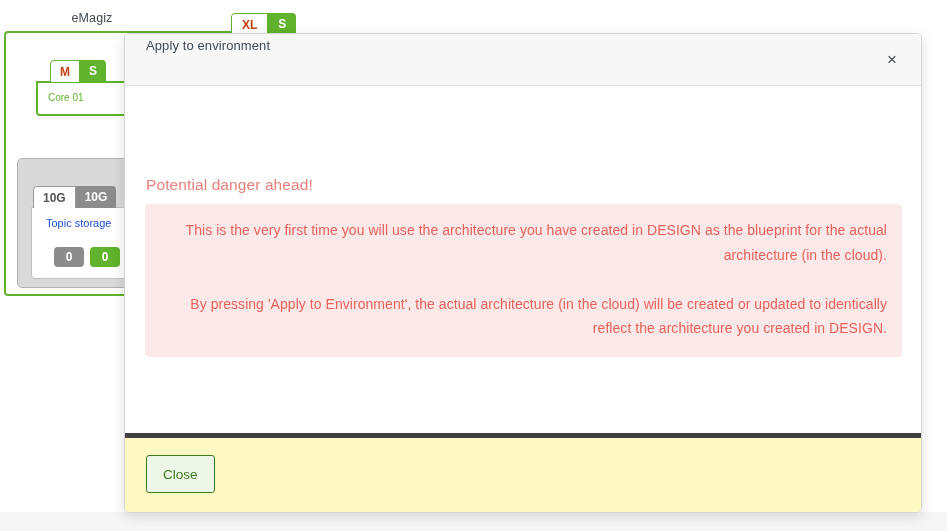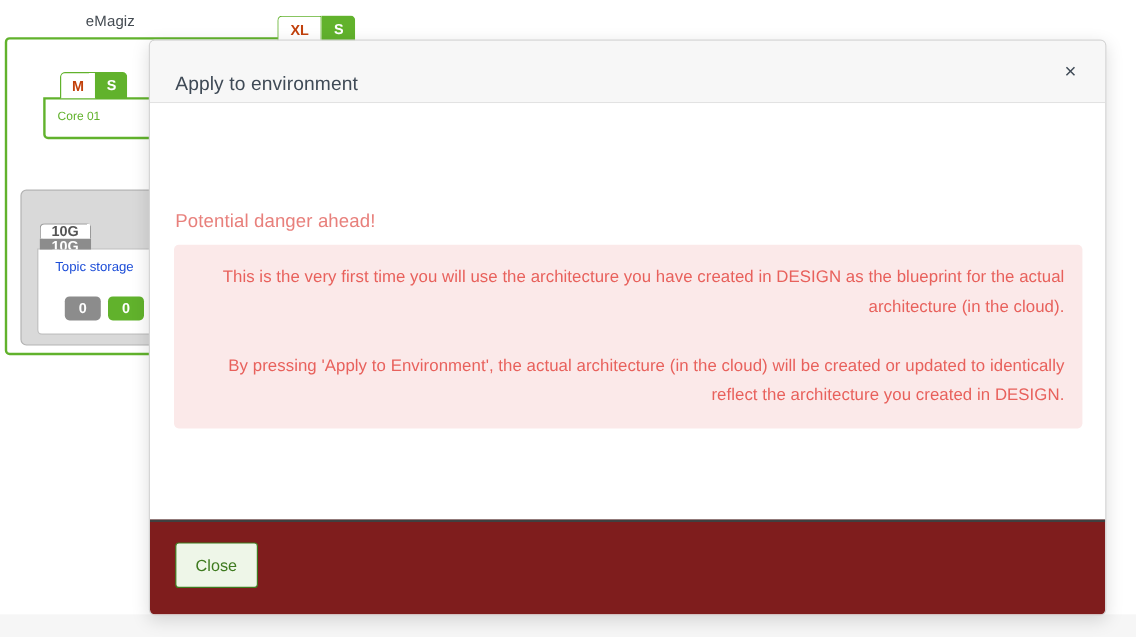--- a/index.html
+++ b/index.html
@@ -117,21 +117,21 @@
   
   .storage-group {
     position: absolute;
     left: 17px; top: 158px;
     width: 232px; height: 130px;
     background: #d9d9d9;
     border: 1px solid #b3b3b3;
     border-radius: 5px;
   }
   #badge-storage {
-    left: 33px; top: 186px; flex-direction: column;
+    left: 33px; top: 186px;
   }
   .storage-box {
     position: absolute;
     left: 31px; top: 207px;
     width: 196px; height: 72px;
     background: #ffffff;
     border: 1px solid #c0c0c0;
     border-radius: 0 4px 4px 4px;
     z-index: 2;
   }
@@ -175,22 +175,22 @@
   }
 
   .modal-header {
     position: relative;
     height: 52px;
     background: #f7f7f7;
     border-bottom: 1px solid #e2e2e2;
   }
   .modal-title {
     position: absolute;
-    left: 21px; top: 28px;
-    font-size: 16px;
+    left: 21px; top: 4px;
+    font-size: 13px;
     color: #3f4a56;
     font-weight: normal;
     letter-spacing: .1px;
   }
   .modal-close {
     position: absolute;
     right: 17px; top: 13px;
     width: 24px; height: 24px;
     display: flex;
     align-items: center;
@@ -232,22 +232,22 @@
     font-size: 14px;
     line-height: 24.5px;
     color: #e8615c;
     letter-spacing: .05px;
   }
   .alert-para.spaced { margin-top: 24.5px; }
 
   .modal-footer {
     position: relative;
     height: 79px;
-    background: #7f1d1d;
-    border-top: 2px solid #404040;
+    background: #fef9c3;
+    border-top: 5px solid #404040;
   }
   .btn-close {
     position: absolute;
     left: 21px; top: 17px;
     min-width: 62px;
     height: 38px;
     padding: 0 16px;
     background: #eef6e8;
     border: 1px solid #3e7a1f;
     border-radius: 3px;

